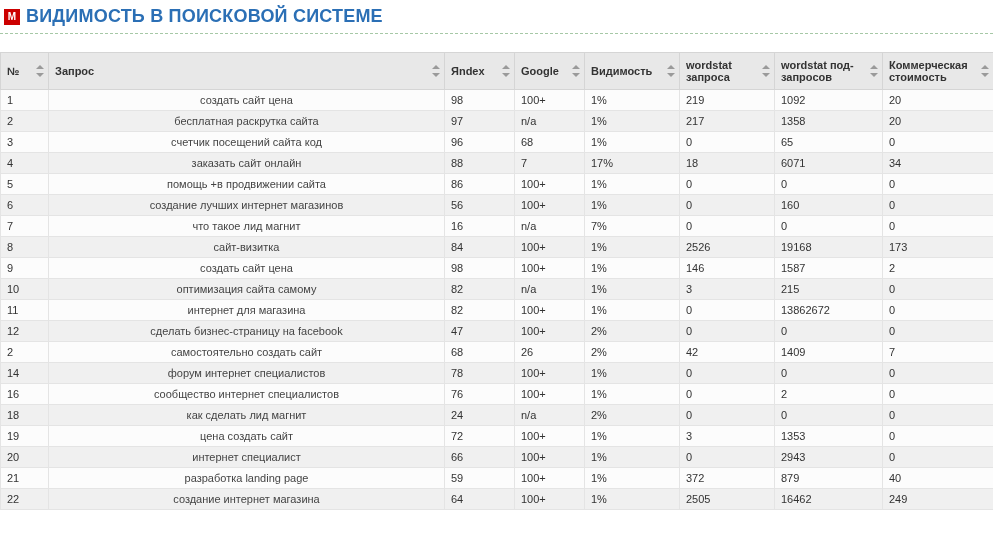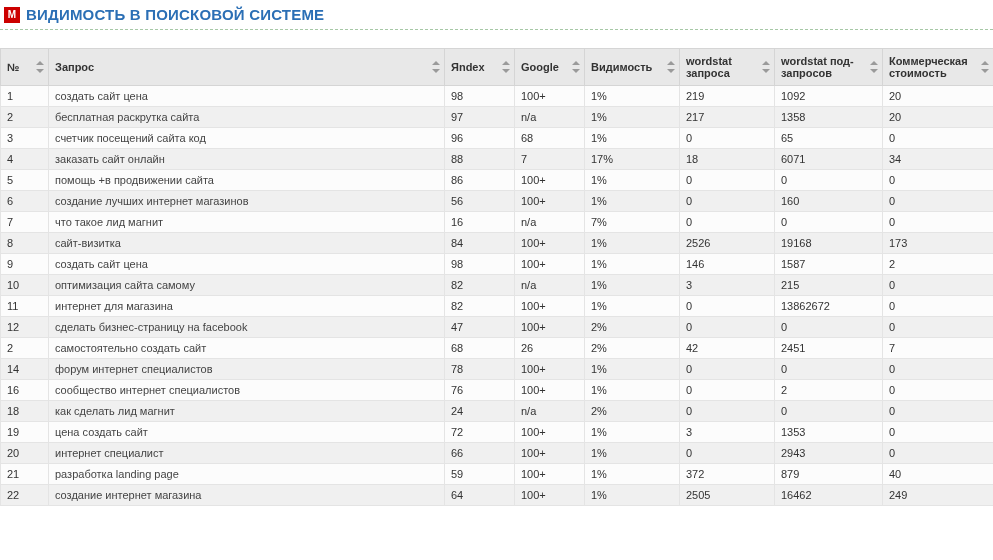--- a/index.html
+++ b/index.html
@@ -23,21 +23,21 @@
     font-weight: bold;
     font-size: 10px;
     display: flex;
     align-items: center;
     justify-content: center;
     margin-right: 6px;
   }
   .title {
     color: #2b6fb5;
     font-weight: bold;
-    font-size: 15px;
+    font-size: 18px;
     letter-spacing: 0.2px;
   }
   .dashed {
     border-bottom: 1px dashed #a6c8a6;
     margin: 0 0 18px 0;
   }
   table {
     width: 100%;
     border-collapse: collapse;
     table-layout: fixed;
@@ -57,21 +57,21 @@
     padding: 4px 6px;
     border: 1px solid #e4e4e4;
     color: #333;
     vertical-align: middle;
     overflow: hidden;
     white-space: nowrap;
     text-overflow: ellipsis;
   }
   tbody tr:nth-child(even) td { background: #f0f0f0; }
   tbody tr:nth-child(odd)  td { background: #fcfcfc; }
-  td.query { color: #444; }
+  td.query { color: #444; text-align: center; }
   .sort {
     position: absolute;
     right: 4px;
     top: 50%;
     transform: translateY(-50%);
     width: 8px;
     height: 12px;
     display: inline-block;
   }
   .sort::before, .sort::after {
@@ -251,21 +251,21 @@
         <td>0</td>
         <td>0</td>
       </tr>
       <tr>
         <td>2</td>
         <td class="query">самостоятельно создать сайт</td>
         <td>68</td>
         <td>26</td>
         <td>2%</td>
         <td>42</td>
-        <td>2451</td>
+        <td>1409</td>
         <td>7</td>
       </tr>
       <tr>
         <td>14</td>
         <td class="query">форум интернет специалистов</td>
         <td>78</td>
         <td>100+</td>
         <td>1%</td>
         <td>0</td>
         <td>0</td>

